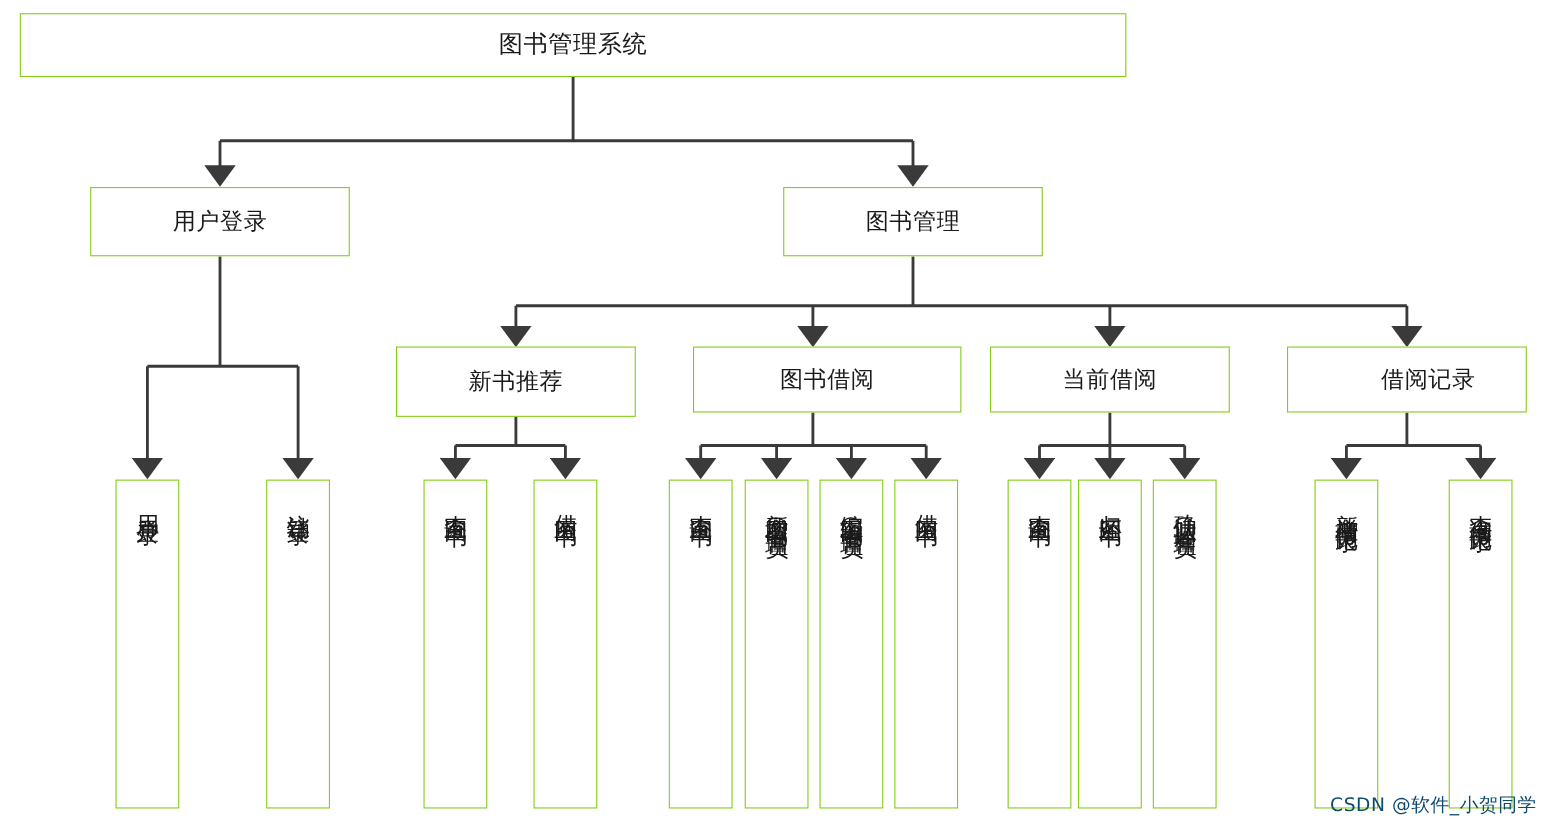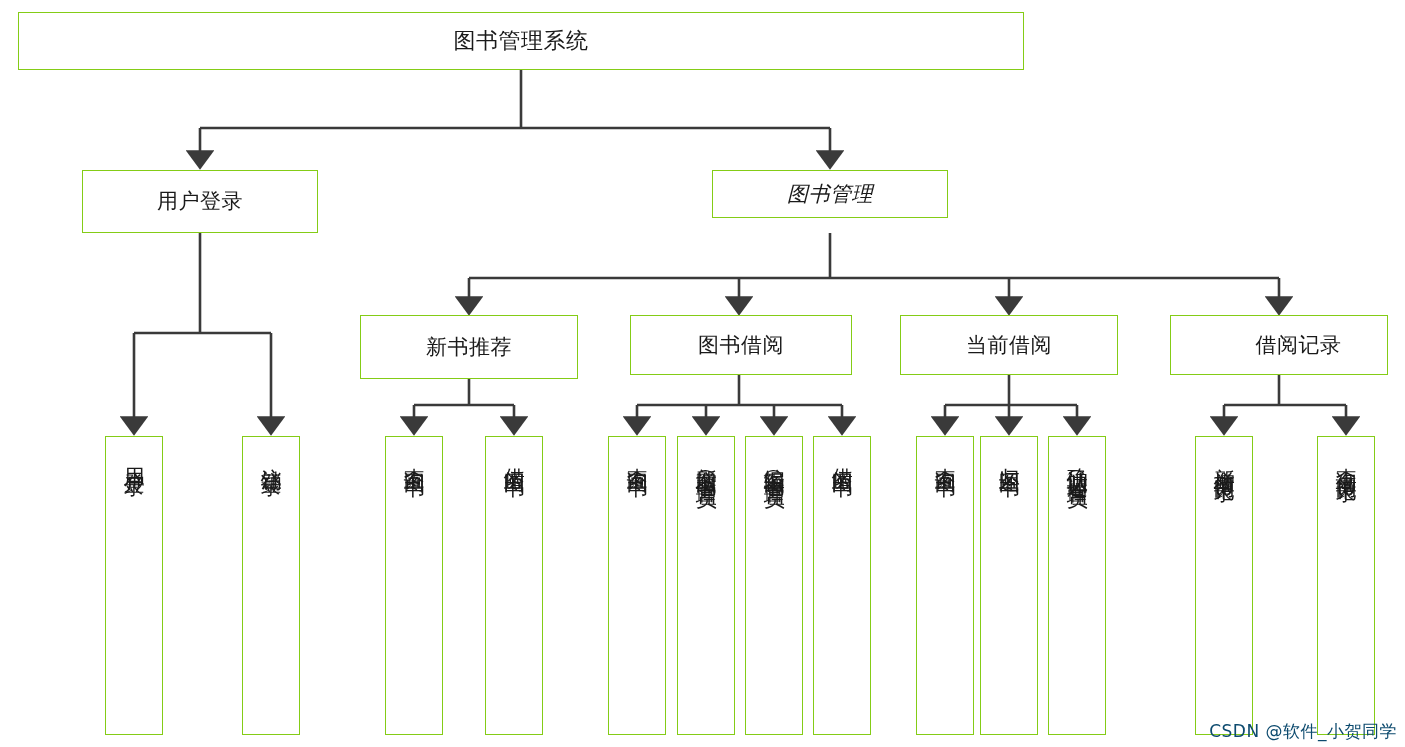--- a/index.html
+++ b/index.html
@@ -129,28 +129,28 @@
     </g>
   </svg>
 
   <div class="node horizontal root" style="left:18px; top:12px; width:1006px; height:58px;">
     <span class="node-label">图书管理系统</span>
   </div>
 
   <div class="node horizontal" style="left:82px; top:170px; width:236px; height:63px;">
     <span class="node-label">用户登录</span>
   </div>
-  <div class="node horizontal" style="left:712px; top:170px; width:236px; height:48px;font-style:italic;">
+  <div class="node horizontal" style="left:712px; top:170px; width:236px; height:63px;">
     <span class="node-label">图书管理</span>
   </div>
 
   <div class="node horizontal" style="left:360px; top:315px; width:218px; height:64px;font-family:Liberation Serif, serif;">
     <span class="node-label">新书推荐</span>
   </div>
-  <div class="node horizontal" style="left:630px; top:315px; width:222px; height:60px;">
+  <div class="node horizontal" style="left:630px; top:315px; width:244px; height:60px;">
     <span class="node-label">图书借阅</span>
   </div>
   <div class="node horizontal" style="left:900px; top:315px; width:218px; height:60px;align-items:center;">
     <span class="node-label">当前借阅</span>
   </div>
   <div class="node horizontal" style="left:1170px; top:315px; width:218px; height:60px;padding-left:39px;">
     <span class="node-label">借阅记录</span>
   </div>
 
   <div class="node vertical" style="left:105px; top:436px; width:58px; height:299px;">

